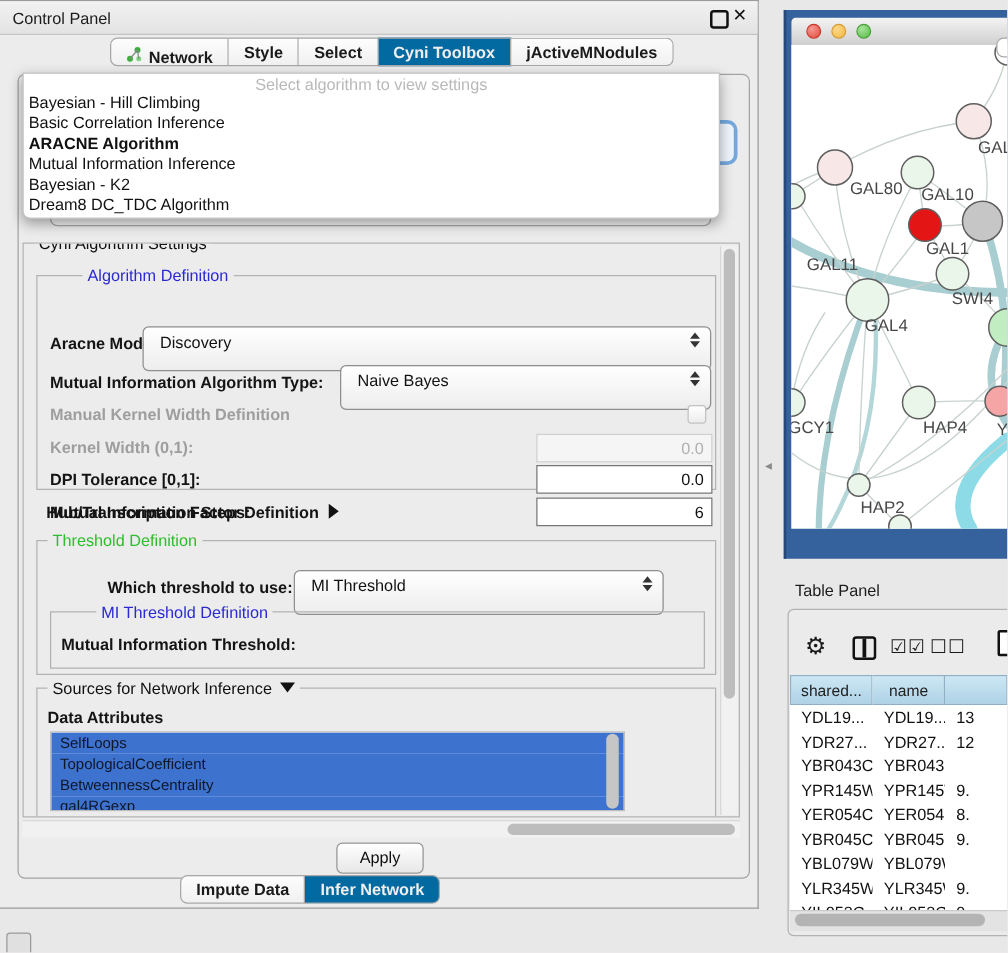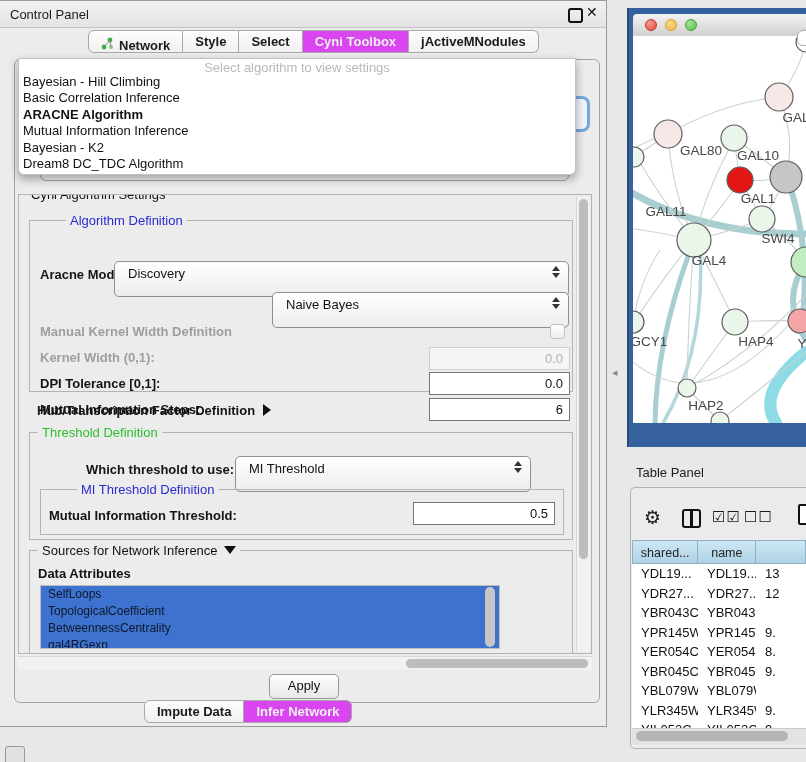--- a/index.html
+++ b/index.html
@@ -12,21 +12,21 @@
   #cp-titlebar{left:0;top:0;width:100%;height:26px;background:linear-gradient(#f2f2f2,#e3e3e3);border-bottom:1px solid #c4c4c4;}
   #cp-title{left:10px;top:6px;font-size:13px;color:#1c1c1c;}
   #cp-float{left:568px;top:7px;width:11px;height:11px;border:2px solid #111;border-radius:3px;}
   #cp-close{left:586px;top:3px;font-size:14px;font-weight:bold;color:#111;}
 
   
   .tabstrip{display:flex;justify-content:flex-end;}
   .tab{height:21px;line-height:21px;padding:0 12px;background:linear-gradient(#fdfdfd,#f0f0f0);border:1px solid #a8a8a8;border-left:none;font-size:13px;font-weight:700;color:#1a1a1a;white-space:nowrap;}
   .tab.first{border-left:1px solid #a8a8a8;border-radius:6px 0 0 6px;}
   .tab.last{border-radius:0 6px 6px 0;}
-  .tab.sel{background:#d946ef;color:#efefef;}
+  .tab.sel{background:#0369a1;color:#efefef;}
   .net-ico{display:inline-block;width:13px;height:13px;margin:4px 5px -2px 0;}
 
   
   #content-panel{left:14px;top:58px;width:586px;height:644px;border:1px solid #a3a3a3;border-radius:6px;background:#ececec;box-sizing:border-box;}
 
   
   #hidden-combo{left:40px;top:150px;width:527px;height:28px;border:1px solid #a8a8a8;border-radius:6px;background:#f4f4f4;z-index:1;}
   #focus-spinner{left:564px;top:95px;width:20px;height:30px;border:3px solid #74a8dd;border-radius:8px;background:#eef4fb;z-index:1;}
 
   
@@ -147,20 +147,21 @@
 
         <span class="abs lbl" style="left:10px;top:46px;">Aracne Mode:</span>
         <div class="abs combo" style="left:84px;top:40px;width:455px;">
           <span class="val">Discovery</span>
           <span class="spin">
               <span class="up" style="display:block;"></span>
               <span class="dn" style="display:block;"></span>
             </span>
         </div>
 
+        <span class="abs lbl" style="left:10px;top:77px;">Mutual Information Algorithm Type:</span>
         <div class="abs combo" style="left:242px;top:71px;width:297px;">
           <span class="val">Naive Bayes</span>
           <span class="spin">
               <span class="up" style="display:block;"></span>
               <span class="dn" style="display:block;"></span>
             </span>
         </div>
 
         <span class="abs lbl dis" style="left:10px;top:103px;">Manual Kernel Width Definition</span>
         <span class="abs checkbox" style="left:520px;top:103px;"></span>
@@ -187,21 +188,20 @@
           <span class="val">MI Threshold</span>
           <span class="spin">
               <span class="up" style="display:block;"></span>
               <span class="dn" style="display:block;"></span>
             </span>
         </div>
 
         <div class="abs group" style="left:10px;top:56px;width:524px;height:46px;">
           <span class="group-title gt-blue">MI Threshold Definition</span>
           <span class="abs lbl" style="left:8px;top:18px;">Mutual Information Threshold:</span>
-          <input class="abs numfield" style="left: 372px; top: 12px; width: 142px;" value="0.5">
         </div>
       </div>
 
       <div class="abs group" style="left:10px;top:355px;width:544px;height:120px;">
         <span class="group-title"><span>Sources for Network Inference</span><span class="tri-down"></span></span>
         <span class="abs lbl" style="left:8px;top:15px;">Data Attributes</span>
       </div>
     </div>
 
     <div id="attr-list" class="abs">

